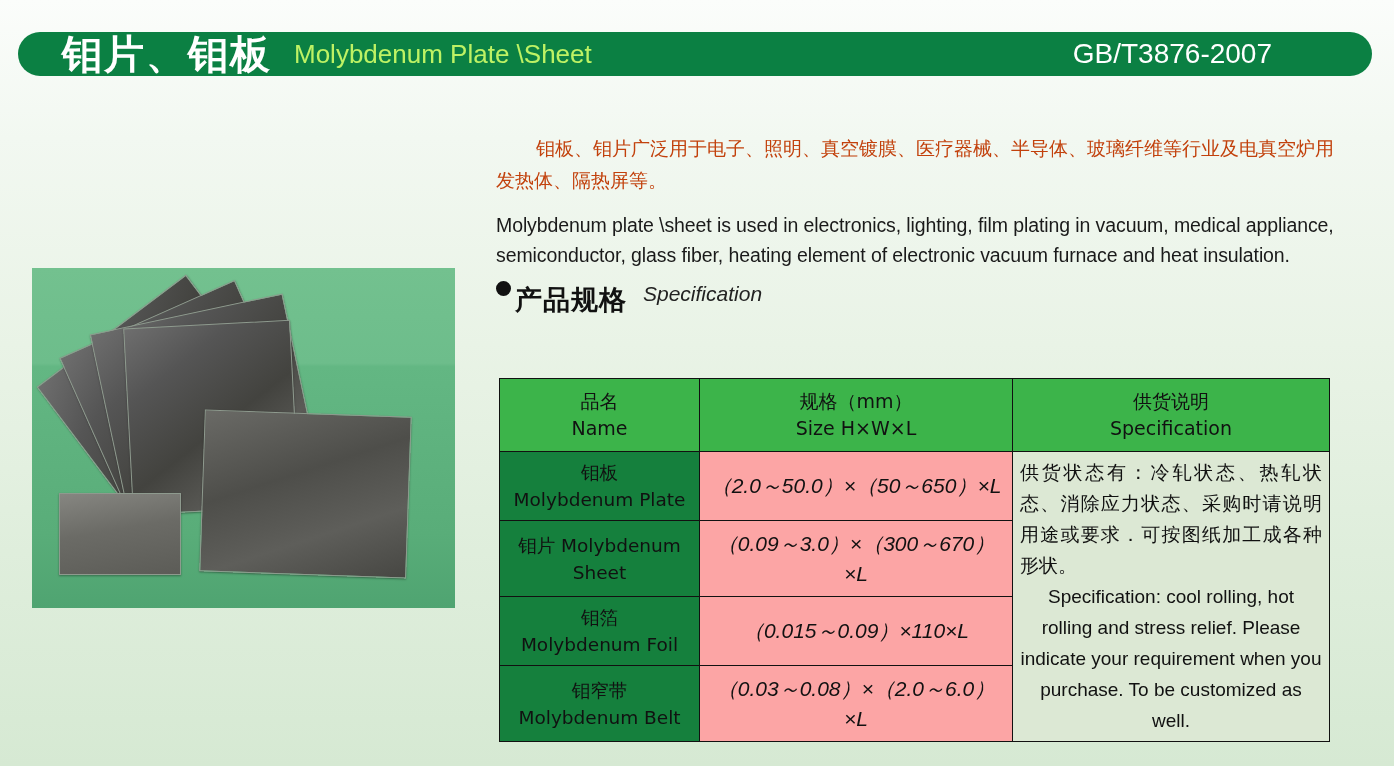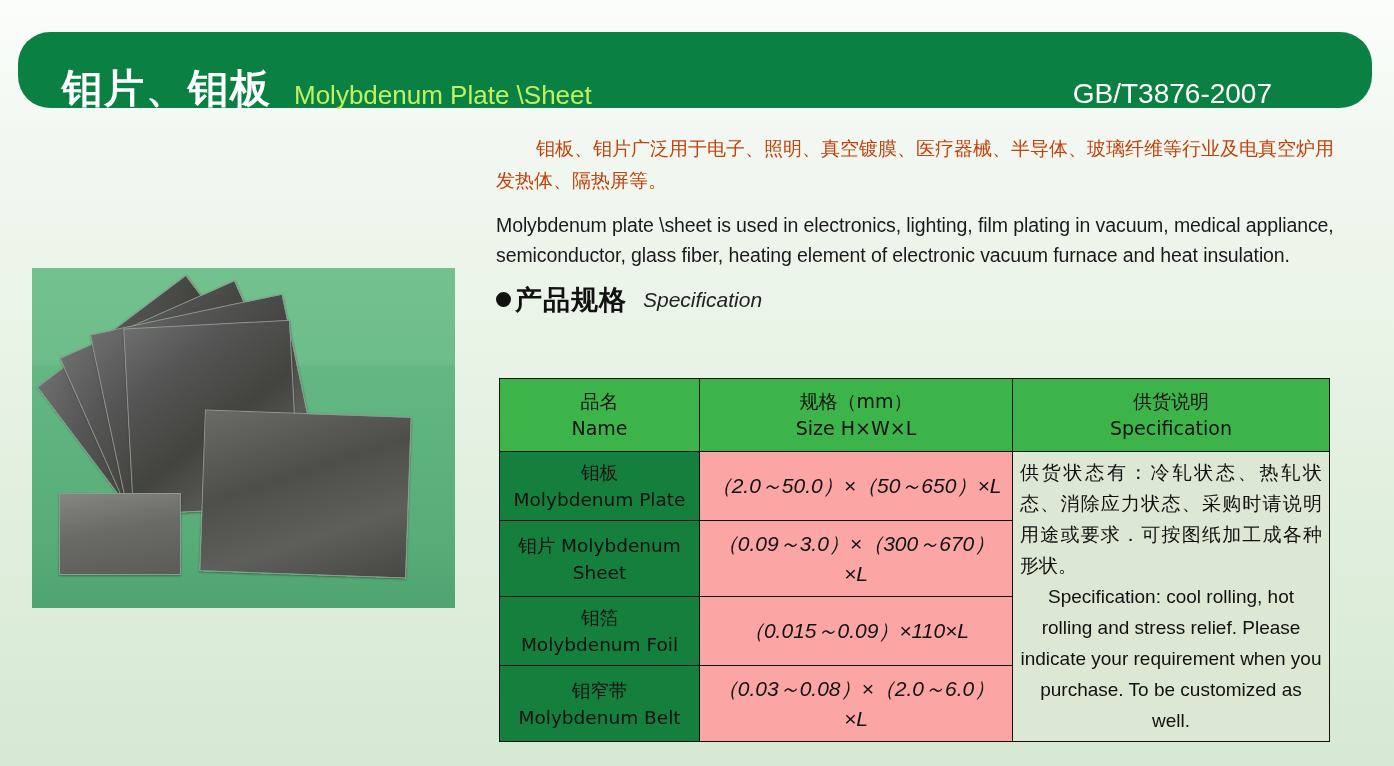--- a/index.html
+++ b/index.html
@@ -14,25 +14,25 @@
     background: linear-gradient(180deg, #fbfdfb 0%, #f2f8f1 18%, #e9f3e6 45%, #dfeedc 72%, #d6e9d3 100%);
     position: relative;
   }
 
   
   .header-bar {
     position: absolute;
     left: 18px;
     top: 32px;
     width: 1354px;
-    height: 76px;
+    height: 44px;
     background: #0b8043;
     border-radius: 32px;
     display: flex;
-    align-items: flex-end;
+    align-items: center;
     box-sizing: border-box;
     padding: 0 34px 0 44px;
   }
   .title-cn {
     color: #ffffff;
     font-size: 40px;
     font-weight: bold;
     letter-spacing: 2px;
     line-height: 1;
     white-space: nowrap;
@@ -96,21 +96,21 @@
   }
   .para-en {
     font-size: 19.5px;
     line-height: 30px;
     color: #1a1a1a;
     margin: 0 0 12px 0;
     letter-spacing: -0.1px;
   }
   .section-heading {
     display: flex;
-    align-items: center;
+    align-items: flex-start;
     margin: 8px 0 14px 0;
   }
   .bullet-dot {
     width: 15px;
     height: 15px;
     border-radius: 50%;
     background: #111;
     display: inline-block;
     margin-right: 4px;
     position: relative;

